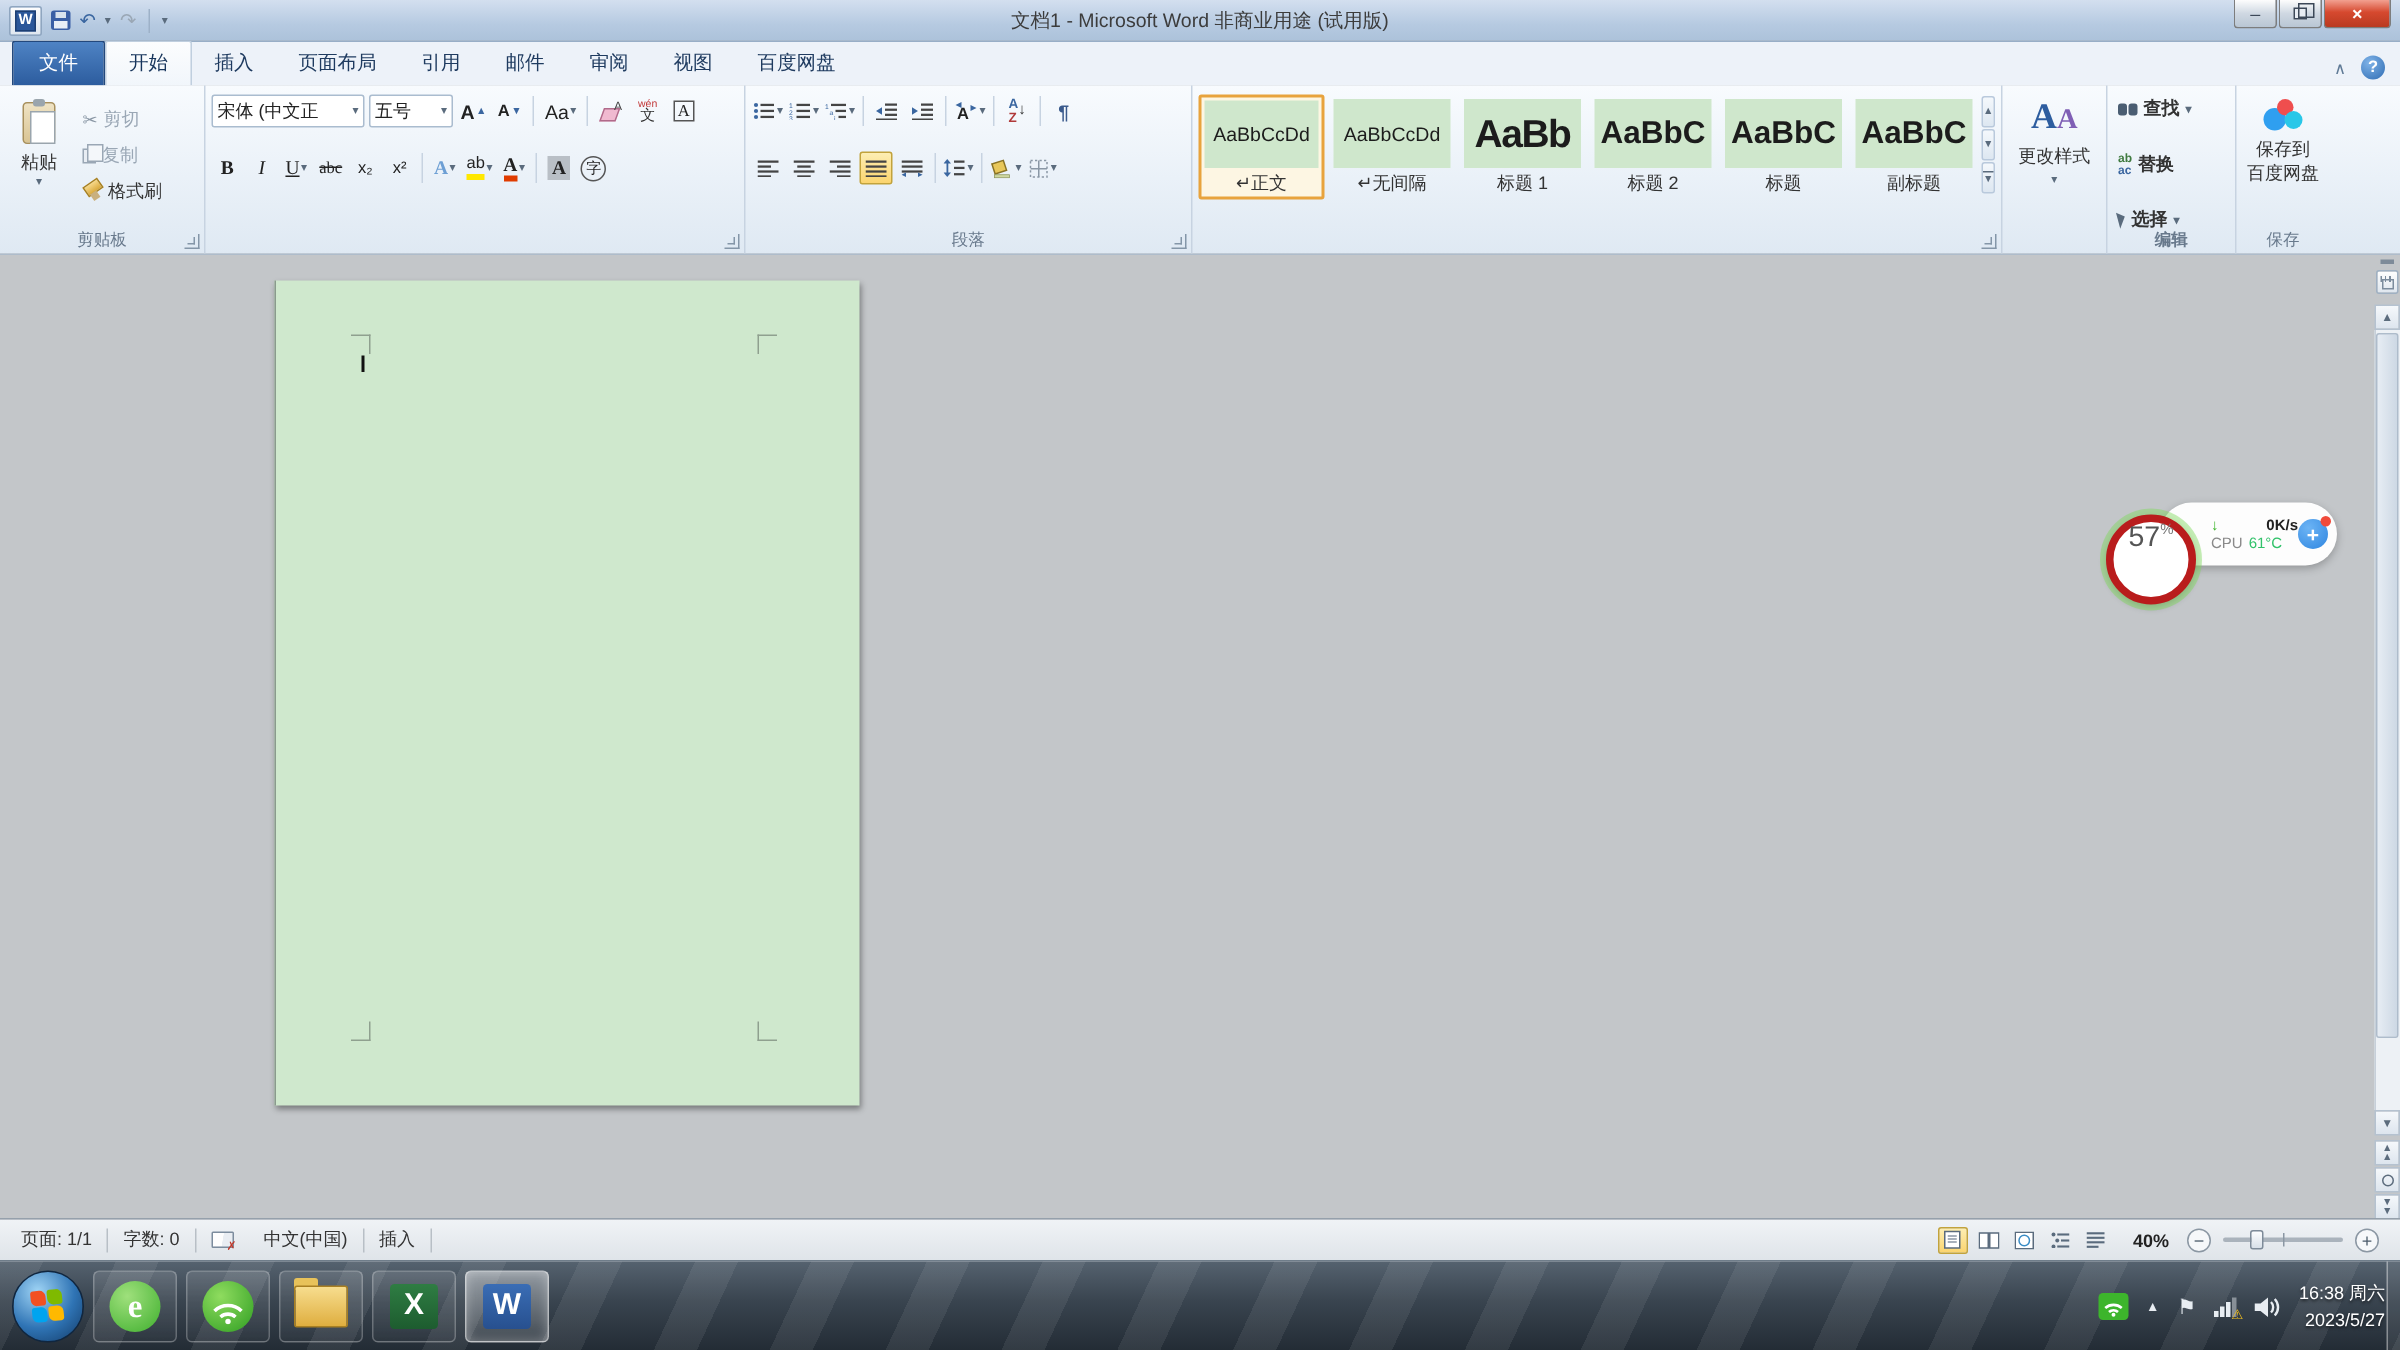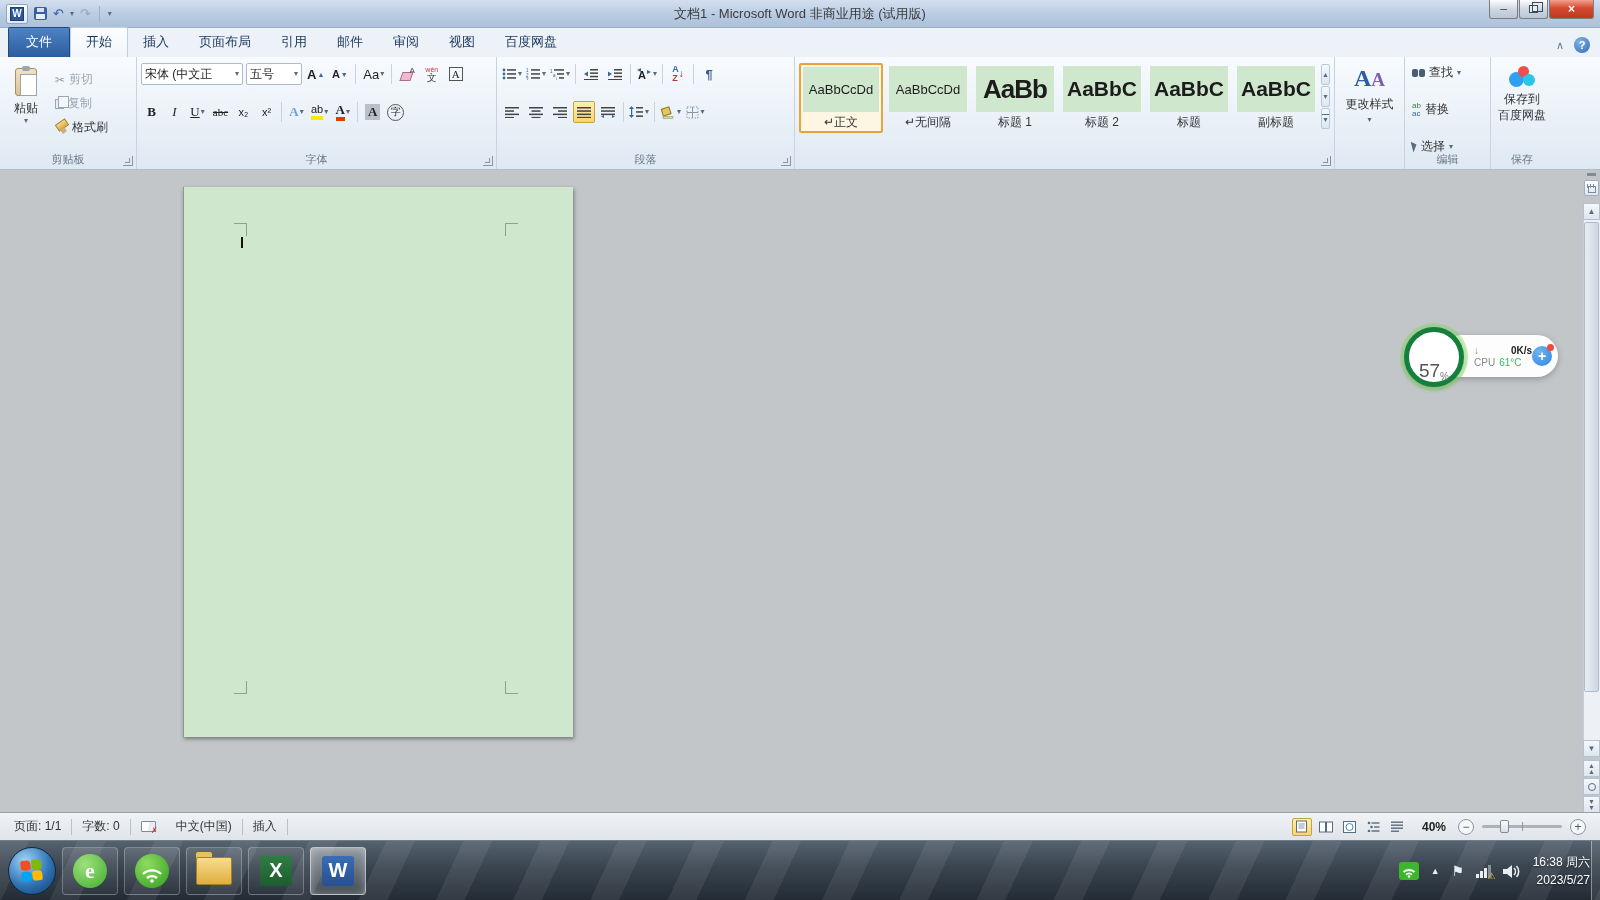--- a/index.html
+++ b/index.html
@@ -144,21 +144,21 @@
 
   
   .g-chstyle { width:70px; }
   .big-btn { height:90px; display:flex; flex-direction:column; align-items:center; justify-content:flex-start;
     padding-top:5px; font-size:12px; color:#333; text-align:center; }
   .aa-icon { font-family:"Liberation Serif",serif; font-weight:bold; line-height:1; }
   .aa-icon .a1 { font-size:24px; color:#2d5d9f; }
   .aa-icon .a2 { font-size:19px; color:#7f5fb5; }
 
   
-  .g-edit { width:86px; display:flex; flex-direction:column; gap:20px; padding-top:7px; }
+  .g-edit { width:86px; display:flex; flex-direction:column; gap:20px; padding-top:7px;font-weight:bold; }
   .edit-row { display:flex; align-items:center; gap:4px; font-size:12px; color:#333; height:21px; padding-left:3px; }
   .binocular { display:flex; }
   .binocular i { width:6px; height:8px; background:#4a5d72; border-radius:2px; display:block; }
   .binocular i + i { margin-left:1px; }
   .replace-glyph { font-size:8px; color:#3f7a3f; line-height:1; display:flex; flex-direction:column; }
   .cursor-glyph { width:0; height:0; border-left:5px solid #5a6b7d; border-top:4px solid transparent;
     border-bottom:7px solid transparent; transform:rotate(-15deg); }
 
   
   .g-save { width:62px; border-right:none; }
@@ -270,23 +270,23 @@
   .fw-pill { position:absolute; left:36px; top:9px; width:118px; height:42px; background:#fdfdfd;
     border-radius:21px; box-shadow:0 2px 6px rgba(0,0,0,.25); display:flex; flex-direction:column;
     justify-content:center; padding-left:34px; gap:1px; }
   .fw-line { display:flex; align-items:center; gap:4px; font-size:10px; color:#333; }
   .fw-down { color:#3db52c; font-size:10px; font-weight:bold; }
   .fw-cpu { color:#8a8a8a; } .fw-temp { color:#31c26a; }
   .fw-plus { position:absolute; right:6px; top:11px; width:20px; height:20px; border-radius:50%;
     background:radial-gradient(circle at 35% 30%,#6cb4f5,#2f86e0); color:#fff; font-size:14px; font-weight:bold;
     display:flex; align-items:center; justify-content:center; }
   .fw-dot { position:absolute; right:4px; top:9px; width:7px; height:7px; border-radius:50%; background:#f04a3a; }
-  .fw-ball { position:absolute; left:0; top:1px; width:60px; height:60px; border-radius:50%;
-    background:#fff; border:5px solid #15803d; box-shadow:0 0 0 4px rgba(126,217,92,.45), 0 2px 5px rgba(0,0,0,.25);
-    display:flex; align-items:flex-end; justify-content:center; }
+  .fw-ball { position:absolute; left:0; top:17px; width:60px; height:60px; border-radius:50%;
+    background:#fff; border:5px solid #b91c1c; box-shadow:0 0 0 4px rgba(126,217,92,.45), 0 2px 5px rgba(0,0,0,.25);
+    display:flex; align-items:flex-start; justify-content:center; }
   .fw-pct { font-size:19px; color:#555; }
   .fw-pct-sign { font-size:10px; color:#777; }
 
   svg { display:block; }
 </style>
 </head>
 <body>
 
 <div class="titlebar">
   <div class="qat">
@@ -415,23 +415,20 @@
           <span class="caret">▾</span>
         </span>
       <span class="fsep"></span>
       <span class="fbtn">
           <span class="shade-a">A</span>
         </span>
       <span class="fbtn">
           <span class="circ-zi">字</span>
         </span>
     </div>
-    <div class="rg-footer">
-        <span class="rg-label">字体</span>
-      </div>
     <span class="launcher"></span>
   </div>
 
   <div class="rgroup g-para">
     <div class="font-row1" style="gap:2px">
       <span class="pbtn">
         <svg class="bars" width="15" height="12">
             <circle cx="2" cy="2" r="1.4" fill="#3a66a0"></circle>
             <circle cx="2" cy="6" r="1.4" fill="#3a66a0"></circle>
             <circle cx="2" cy="10" r="1.4" fill="#3a66a0"></circle>

